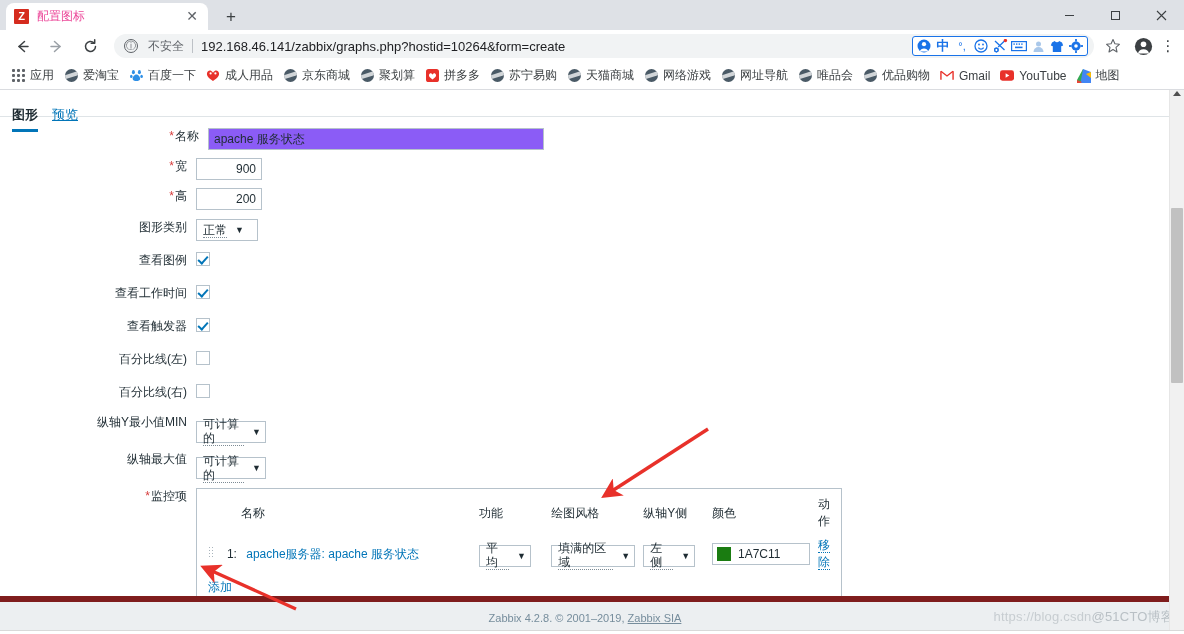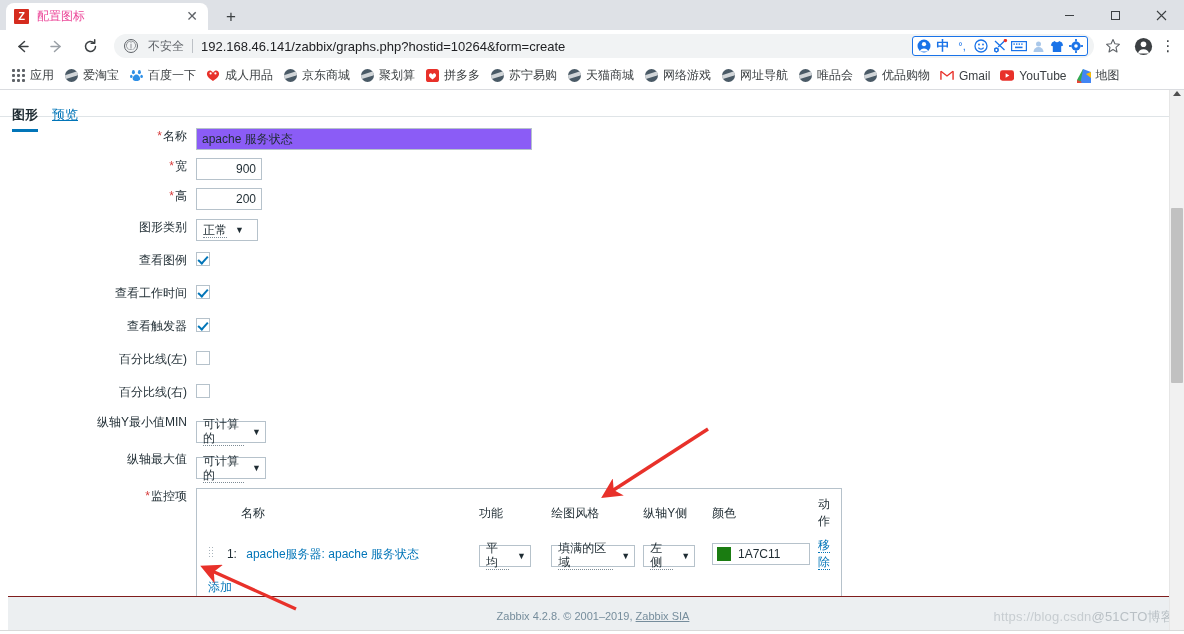--- a/index.html
+++ b/index.html
@@ -202,22 +202,22 @@
   .btn {
     font-size: 12px; height: 23px; padding: 0 11px; border-radius: 2px;
     font-family: "Liberation Sans", sans-serif; line-height: 21px;
     display: inline-block; cursor: pointer;
   }
   .btn.primary { background: #0275b8; color: #fff; border: 1px solid #0275b8; }
   .btn.ghost { background: #fff; color: #0275b8; border: 1px solid #0275b8;
     margin-left: 10px; }
 
   .footer {
-    position: absolute; left: 8px; bottom: 0; width: 1170px; height: 38px;
-    background: #eceff1; border-top: 1px solid #7f1d1d;
+    position: absolute; left: 0; bottom: 0; width: 1170px; height: 38px;
+    background: #eceff1; border-top: 6px solid #7f1d1d;
     display: flex; align-items: center; justify-content: center;
   }
   .footer-txt { font-size: 11px; color: #768d9c; }
   .footer-txt a { color: #768d9c; }
   .watermark {
     position: absolute; right: 10px; bottom: 8px; font-size: 13px;
     color: #c7cdd1; white-space: nowrap; letter-spacing: .2px;
   }
   .watermark .b { color: #b9c0c5; }
 
@@ -514,21 +514,21 @@
 
   <div class="page">
 
     <div class="tabs-row">
       <div class="ztab active">图形</div>
       <div class="ztab inactive">预览</div>
     </div>
 
     <div class="form">
 
-      <div class="frow" style="margin-top:11px;">
+      <div class="frow" style="margin-top:11px;margin-left:12px;">
         <div class="flabel">
           <span class="req">*</span><span>名称</span>
         </div>
         <div class="fctl">
           <input class="inp name" type="text" value="apache 服务状态" style="">
         </div>
       </div>
 
       <div class="frow" style="margin-top:8px;">
         <div class="flabel">

